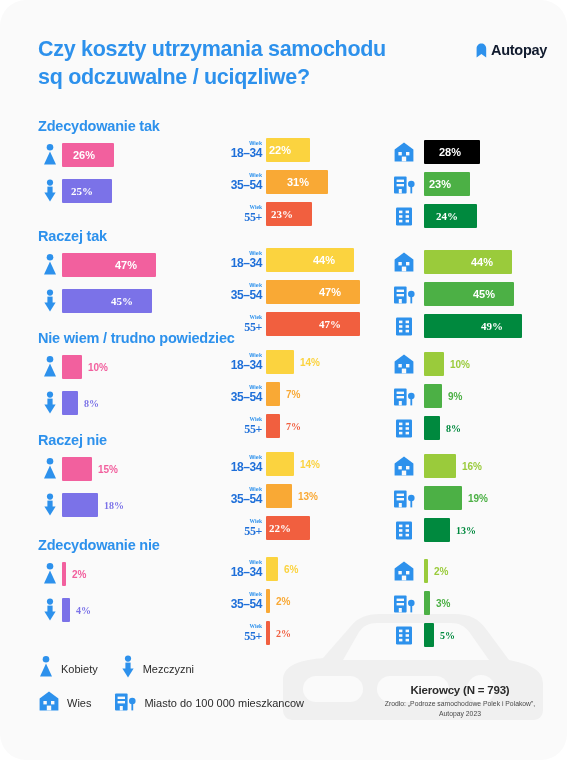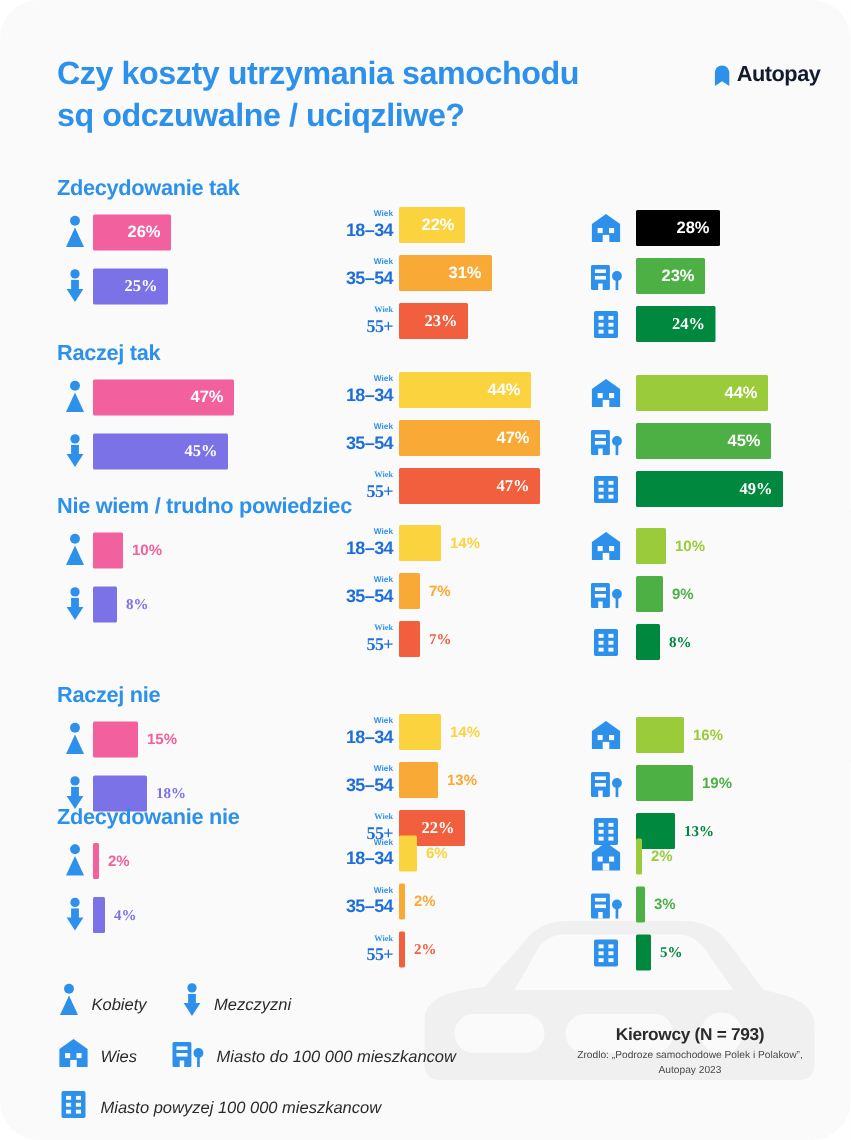--- a/index.html
+++ b/index.html
@@ -53,25 +53,25 @@
 
   .agelbl {
     flex: 0 0 auto; width: 44px; text-align: right; margin-right: 4px;
     line-height: 1;
   }
   .agelbl .wiek { display: block; color: #2D91EC; font-size: 5.5px; font-weight: bold; margin-bottom: 1px; }
   .agelbl .rng  { display: block; color: #1E6FD9; font-size: 12px; font-weight: bold; letter-spacing: -0.4px; }
 
   .barwrap { display: flex; align-items: center; }
   .bar { height: 24px; border-radius: 1px; display: flex; align-items: center; justify-content: flex-end; }
-  .bar .inlbl { color: #ffffff; font-size: 11px; font-weight: bold; padding-right: 7px; white-space: nowrap; }
+  .bar .inlbl { color: #ffffff; font-size: 11px; font-weight: bold; padding-right: 19px; white-space: nowrap; }
   .outlbl { font-size: 10px; font-weight: bold; padding-left: 6px; white-space: nowrap; }
 
   .legend { position: absolute; left: 38px; top: 655px; }
-  .leg-line { display: flex; align-items: flex-start; margin-bottom: 7px; font-style: italic; }
+  .leg-line { display: flex; align-items: flex-start; margin-bottom: 7px; }
   .leg-item { display: flex; align-items: center; margin-right: 22px; }
   .leg-item .lt { color: #2B2B2B; font-size: 11px; margin-left: 7px; }
 
   .source {
     position: absolute; right: 22px; top: 684px; width: 170px; text-align: center;
   }
   .source .s1 { color: #2B2B2B; font-size: 11.5px; font-weight: bold; letter-spacing: -0.2px; }
   .source .s2 { color: #4A4A4A; font-size: 6.8px; line-height: 1.45; margin-top: 3px; }
 </style>
 </head>
@@ -456,21 +456,21 @@
               </svg>
             </span>
             <span style="width: 7px;"></span>
             <div class="barwrap">
               <div class="bar" style="width: 16px; background: rgb(0, 137, 62);"></div>
               <span class="outlbl" style="color: rgb(0, 137, 62);">8%</span>
             </div>
           </div>
         </div>
       </div>
-      <div class="section" style="top: 456px; height: 105px;">
+      <div class="section" style="top: 432px; height: 105px;">
         <div class="sec-title">Raczej nie</div>
         <div class="group g-gender">
           <div class="row">
             <span class="ic ic-gender">
               <svg width="16" height="24" viewBox="0 0 16 24">
                 <circle cx="8" cy="4.2" r="3.3" fill="#2D91EC"></circle>
                 <path d="M8 8.6 L14 21.6 L2 21.6 Z" fill="#2D91EC"></path>
               </svg>
             </span>
             <div class="barwrap">
@@ -727,34 +727,20 @@
               <rect x="2" y="3.6" width="12.6" height="16.8" rx="1" fill="#2D91EC"></rect>
               <rect x="4.6" y="6.6" width="7.4" height="2.4" fill="#fafafa"></rect>
               <rect x="4.6" y="11" width="7.4" height="2.4" fill="#fafafa"></rect>
               <rect x="6.8" y="16" width="3" height="4.4" fill="#fafafa"></rect>
               <rect x="18.4" y="12.8" width="1.8" height="7.6" fill="#2D91EC"></rect>
               <circle cx="19.3" cy="11" r="3.3" fill="#2D91EC"></circle>
             </svg></span>
           <span class="lt">Miasto do 100 000 mieszkancow</span>
         </div>
       </div>
-      <div class="leg-line">
-        <div class="leg-item">
-          <span><svg width="22" height="22" viewBox="0 0 22 22">
-              <rect x="3" y="2.4" width="16" height="18" rx="1.2" fill="#2D91EC"></rect>
-              <rect x="6" y="5.6" width="3.4" height="2.6" fill="#fafafa"></rect>
-              <rect x="12.6" y="5.6" width="3.4" height="2.6" fill="#fafafa"></rect>
-              <rect x="6" y="10.2" width="3.4" height="2.6" fill="#fafafa"></rect>
-              <rect x="12.6" y="10.2" width="3.4" height="2.6" fill="#fafafa"></rect>
-              <rect x="6" y="14.8" width="3.4" height="2.6" fill="#fafafa"></rect>
-              <rect x="12.6" y="14.8" width="3.4" height="2.6" fill="#fafafa"></rect>
-            </svg></span>
-          <span class="lt">Miasto powyzej 100 000 mieszkancow</span>
-        </div>
-      </div>
     </div>
 
   <div class="source">
     <div class="s1">Kierowcy (N = 793)</div>
     <div class="s2">Zrodlo: „Podroze samochodowe Polek i Polakow”, Autopay 2023</div>
   </div>
 
 </div>
 
 </body></html>

